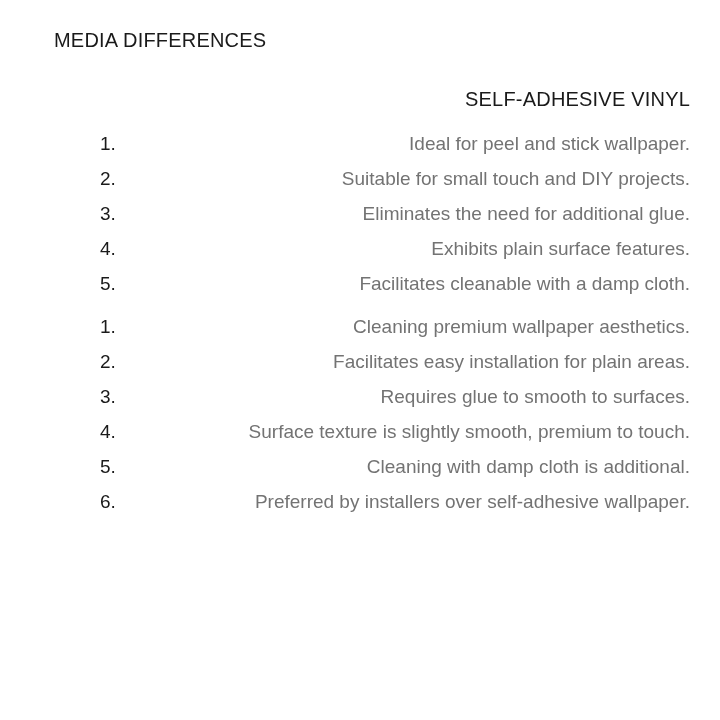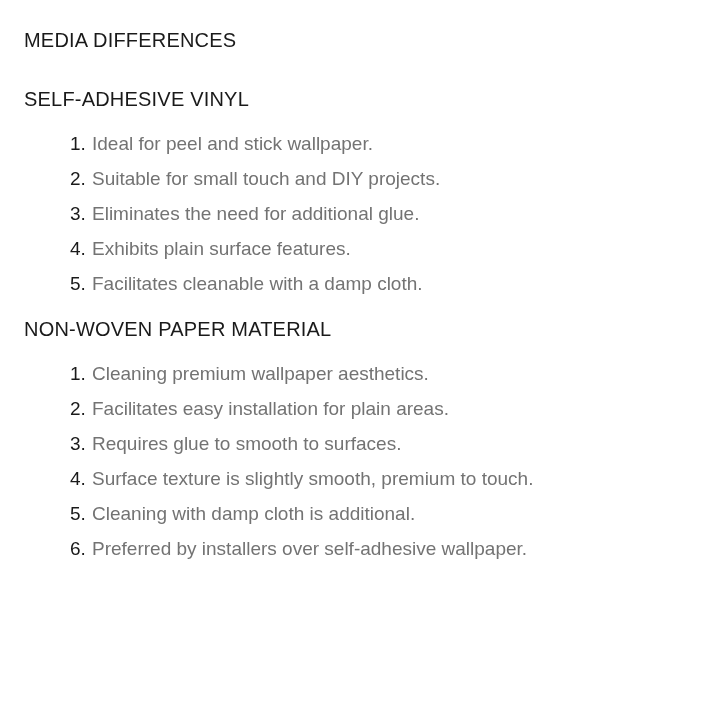--- a/index.html
+++ b/index.html
@@ -12,31 +12,33 @@
     background: #ffffff;
     font-family: "Liberation Sans", sans-serif;
     color: #1a1a1a;
     overflow: hidden;
   }
   .page {
     box-sizing: border-box;
     width: 684px;
     height: 720px;
     padding: 28px 24px 24px 24px;
+    margin-left: 30px;
   }
   .doc-title {
     font-size: 20px;
     line-height: 1.25;
     letter-spacing: 0.2px;
     margin: 0 0 34px 0;
     font-weight: 400;
     color: #1a1a1a;
   }
   .section {
     margin: 0 0 14px 0;
+    text-align: right;
   }
   .section-heading {
     font-size: 20px;
     line-height: 1.25;
     letter-spacing: 0.2px;
     margin: 0 0 22px 0;
     font-weight: 400;
     color: #1a1a1a;
   }
   ol.item-list {
@@ -82,21 +84,20 @@
       <li>Suitable for small touch and DIY projects.</li>
       <li>Eliminates the need for additional glue.</li>
       <li>Exhibits plain surface features.</li>
       <li>Facilitates cleanable with a damp cloth.</li>
     </ol>
   </div>
 
   <div class="spacer-sm"></div>
 
   <div class="section">
-    <h2 class="section-heading">NON-WOVEN PAPER MATERIAL</h2>
     <ol class="item-list">
       <li>Cleaning premium wallpaper aesthetics.</li>
       <li>Facilitates easy installation for plain areas.</li>
       <li>Requires glue to smooth to surfaces.</li>
       <li>Surface texture is slightly smooth, premium to touch.</li>
       <li>Cleaning with damp cloth is additional.</li>
       <li>Preferred by installers over self-adhesive wallpaper.</li>
     </ol>
   </div>
 

